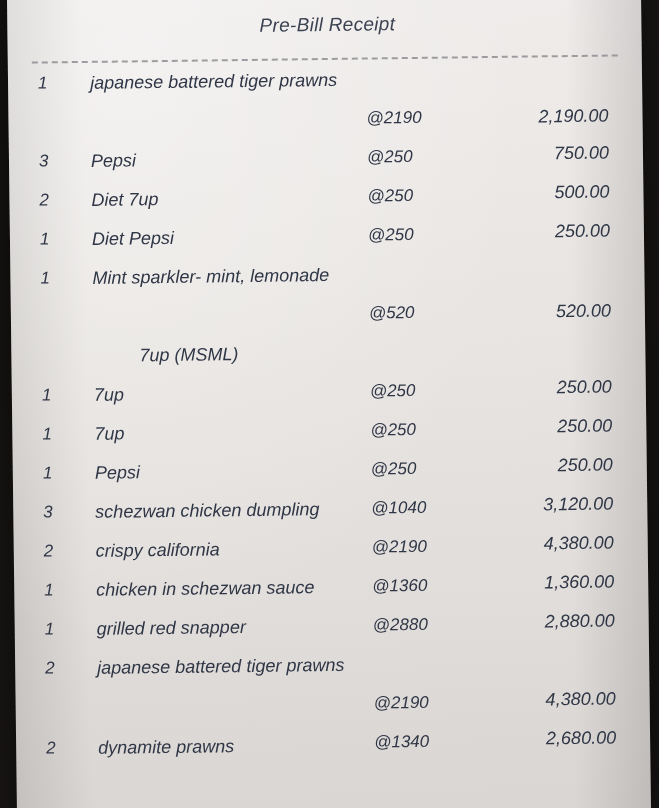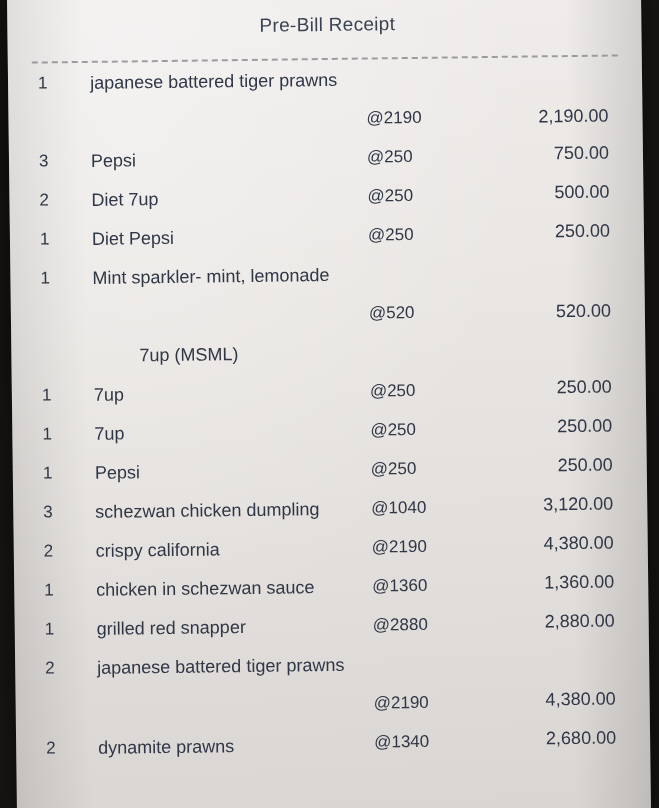--- a/index.html
+++ b/index.html
@@ -13,20 +13,21 @@
     overflow: hidden;
     font-family: "Liberation Sans", sans-serif;
   }
 
   
   #photo {
     position: relative;
     width: 659px;
     height: 808px;
     background: linear-gradient(100deg, #141211 0%, #1d1a17 40%, #151312 100%);
+    font-style: italic;
   }
 
   
   #receipt {
     position: absolute;
     left: 12px;
     top: -6px;
     width: 634px;
     height: 820px;
     background:

